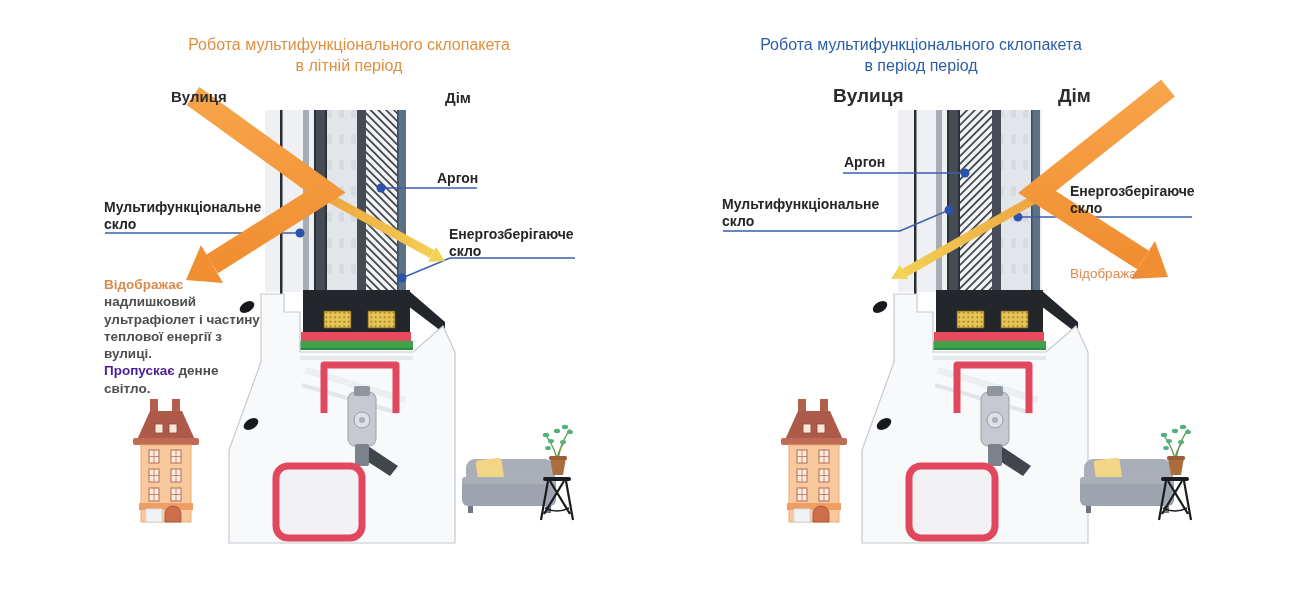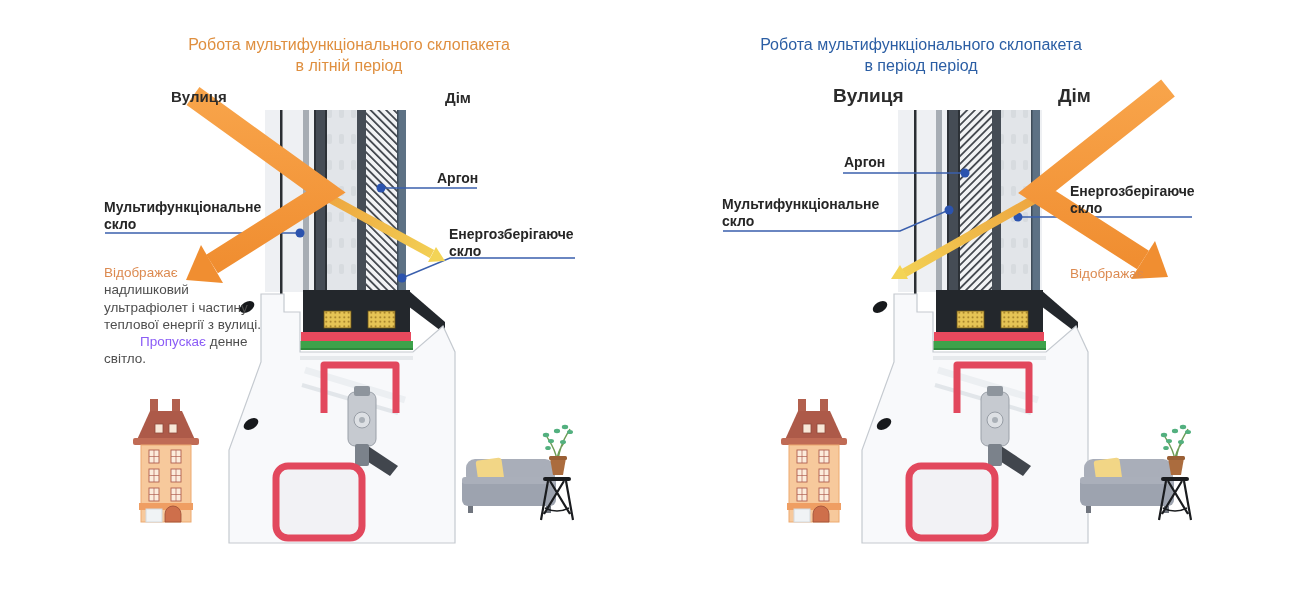--- a/index.html
+++ b/index.html
@@ -207,24 +207,24 @@
   <use href="#plantIcon" x="618"></use>
 </svg>
 
 <div>
   <div class="abs t-title" style="left: 129px; top: 35px; width: 440px; color: rgb(223, 143, 63);"><span>Робота мультифункціонального склопакета</span><br><span>в літній період</span></div>
   <div class="abs t-zone" style="left:171px;top:88px;">Вулиця</div>
   <div class="abs t-zone" style="left:445px;top:89px;">Дім</div>
   <div class="abs t-label" style="left:104px;top:199px;width:185px;">Мультифункціональне скло</div>
   <div class="abs t-label" style="left:437px;top:170px;">Аргон</div>
   <div class="abs t-label" style="left:449px;top:226px;width:150px;">Енергозберігаюче скло</div>
-  <div class="abs t-desc" style="left:104px;top:264px;width:158px;">
+  <div class="abs t-desc" style="left:104px;top:276px;width:158px;font-weight:bold;">
     <span class="hl" style="color: rgb(220, 138, 80);">Відображає</span>
     <span>надлишковий ультрафіолет і частину теплової енергії з вулиці.</span><br>
-    <span class="hl" style="color: #8b5cf6; margin-left: 36px;">Пропускає</span>
+    <span class="hl" style="color: #4c1d95;">Пропускає</span>
     <span>денне світло.</span>
   </div>
 </div>
 
 <div>
   <div class="abs t-title" style="left: 701px; top: 35px; width: 440px; color: rgb(43, 94, 164);"><span>Робота мультифункціонального склопакета</span><br><span>в період період</span></div>
   <div class="abs t-zone t-zone-lg" style="left:833px;top:85px;">Вулиця</div>
   <div class="abs t-zone t-zone-lg" style="left:1058px;top:85px;">Дім</div>
   <div class="abs t-label" style="left:844px;top:154px;">Аргон</div>
   <div class="abs t-label" style="left:722px;top:196px;width:185px;">Мультифункціональне скло</div>

